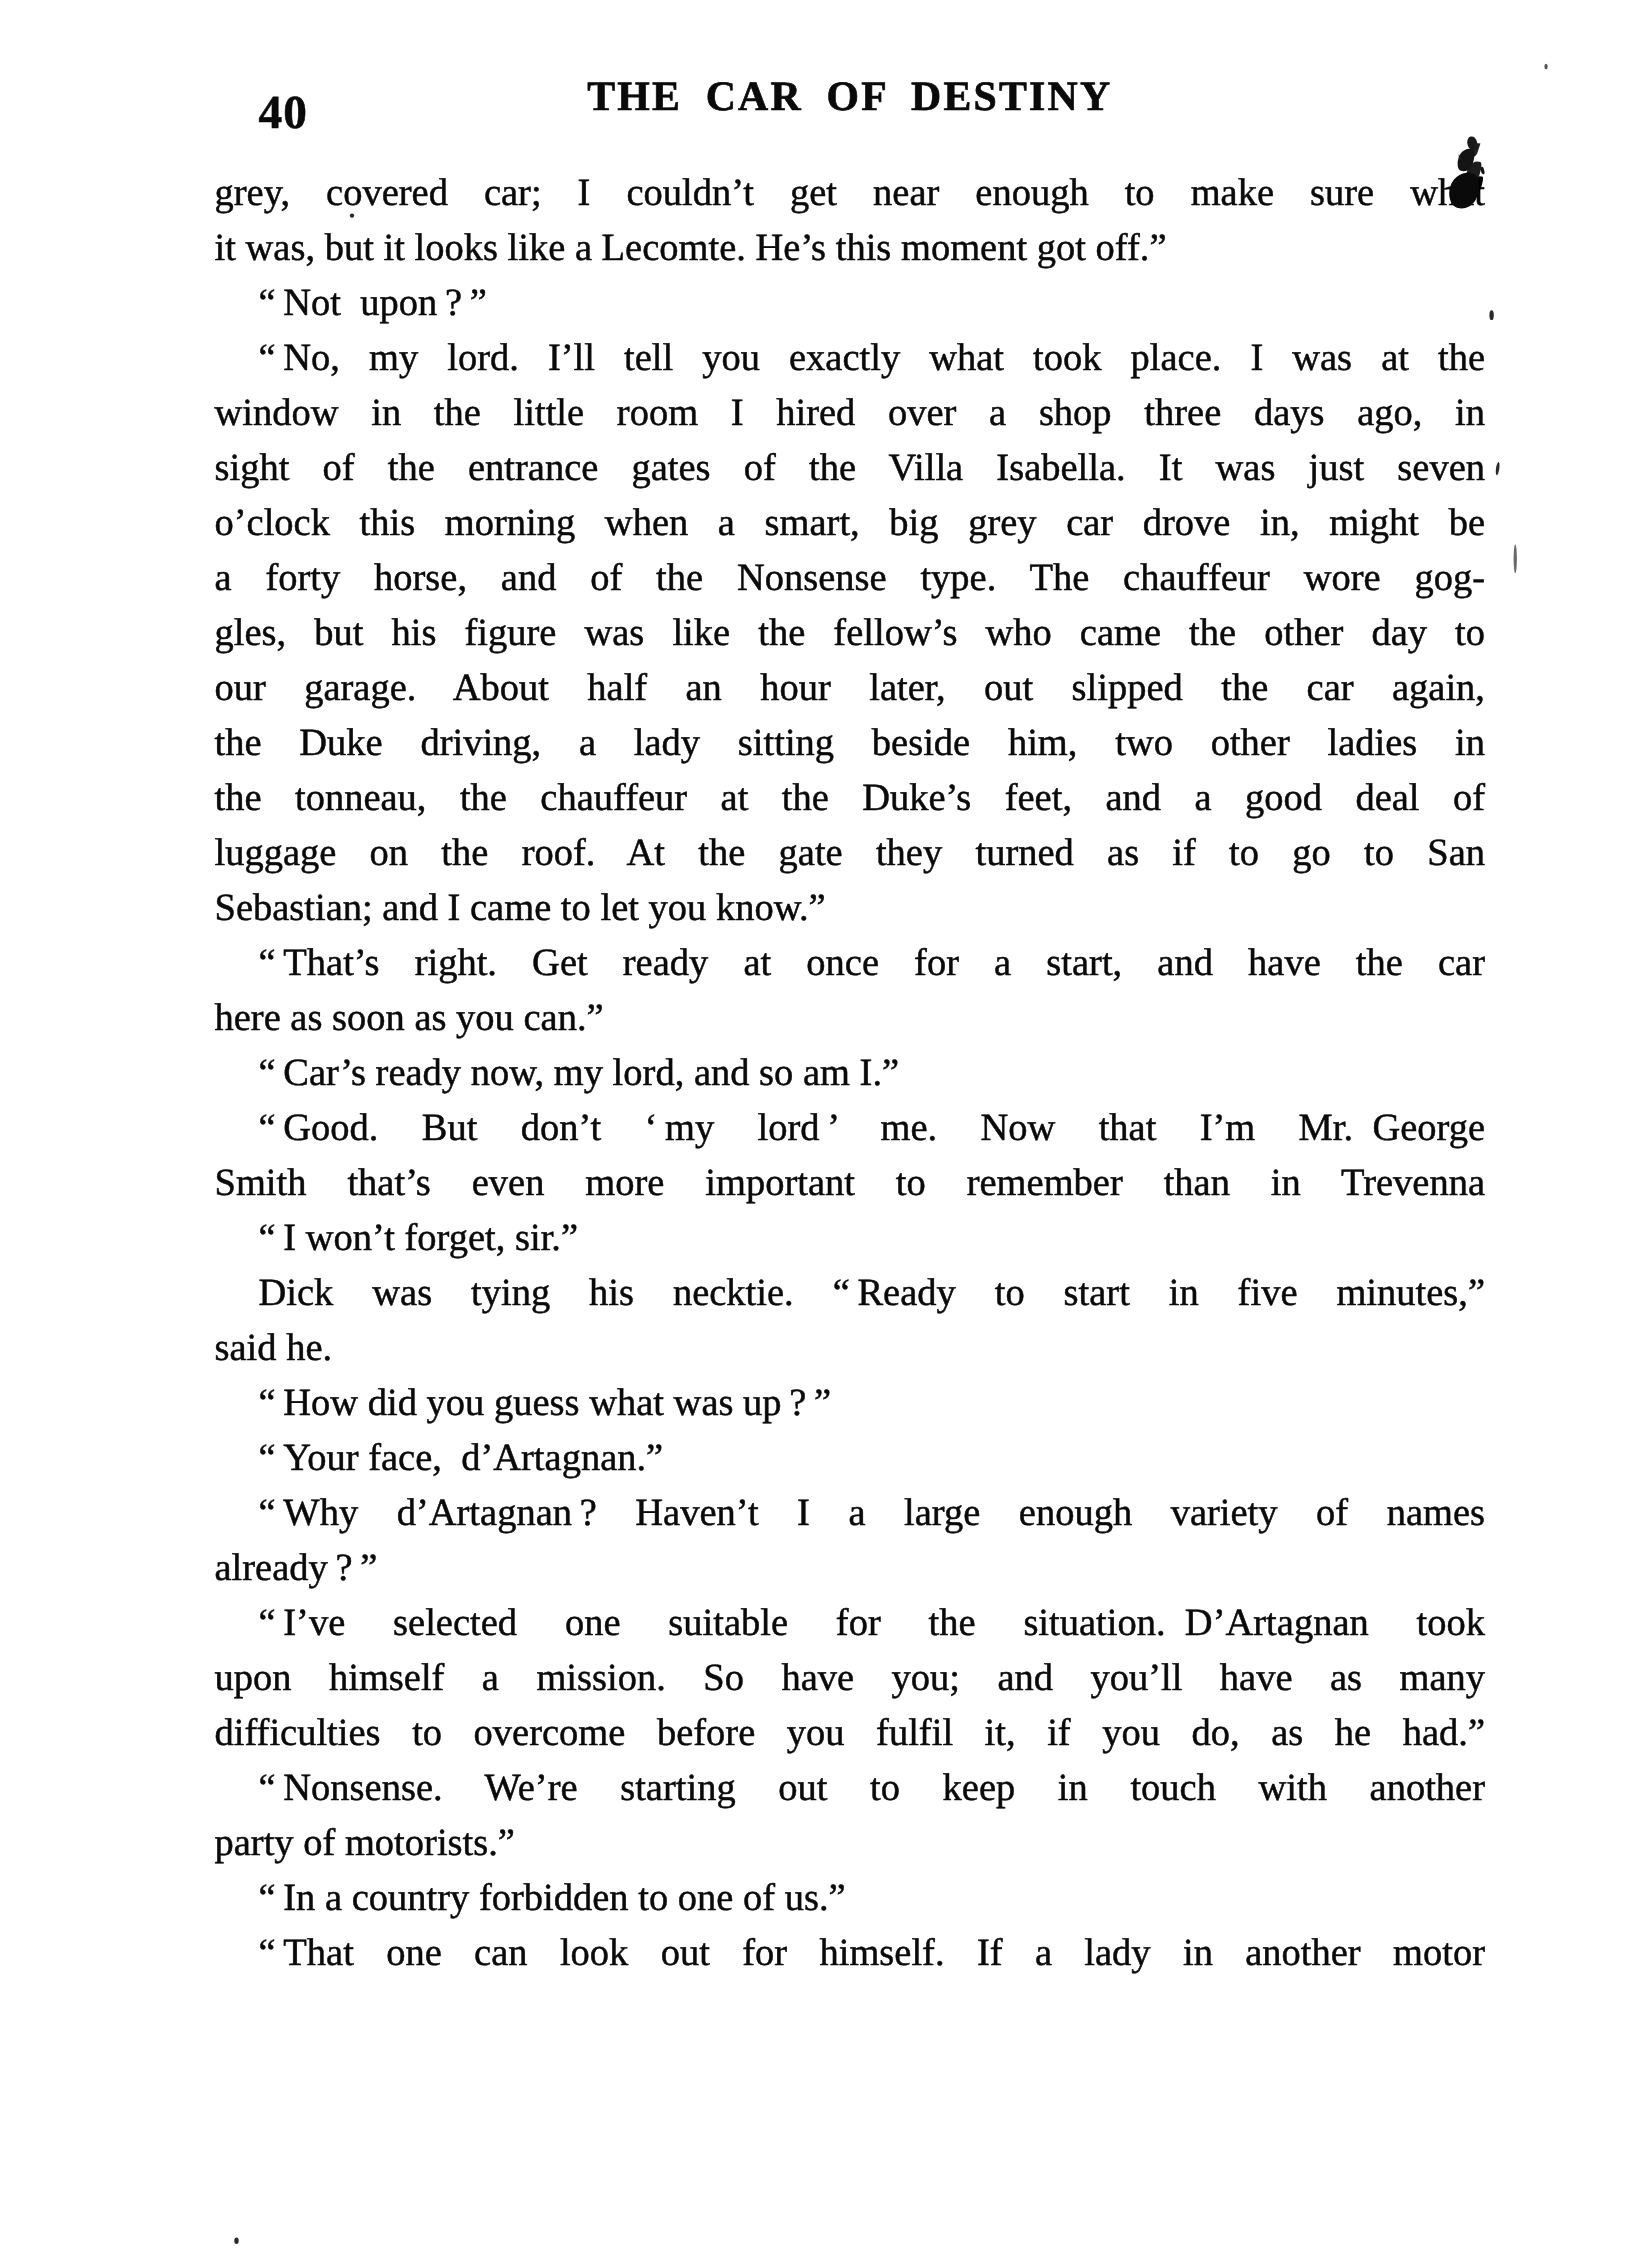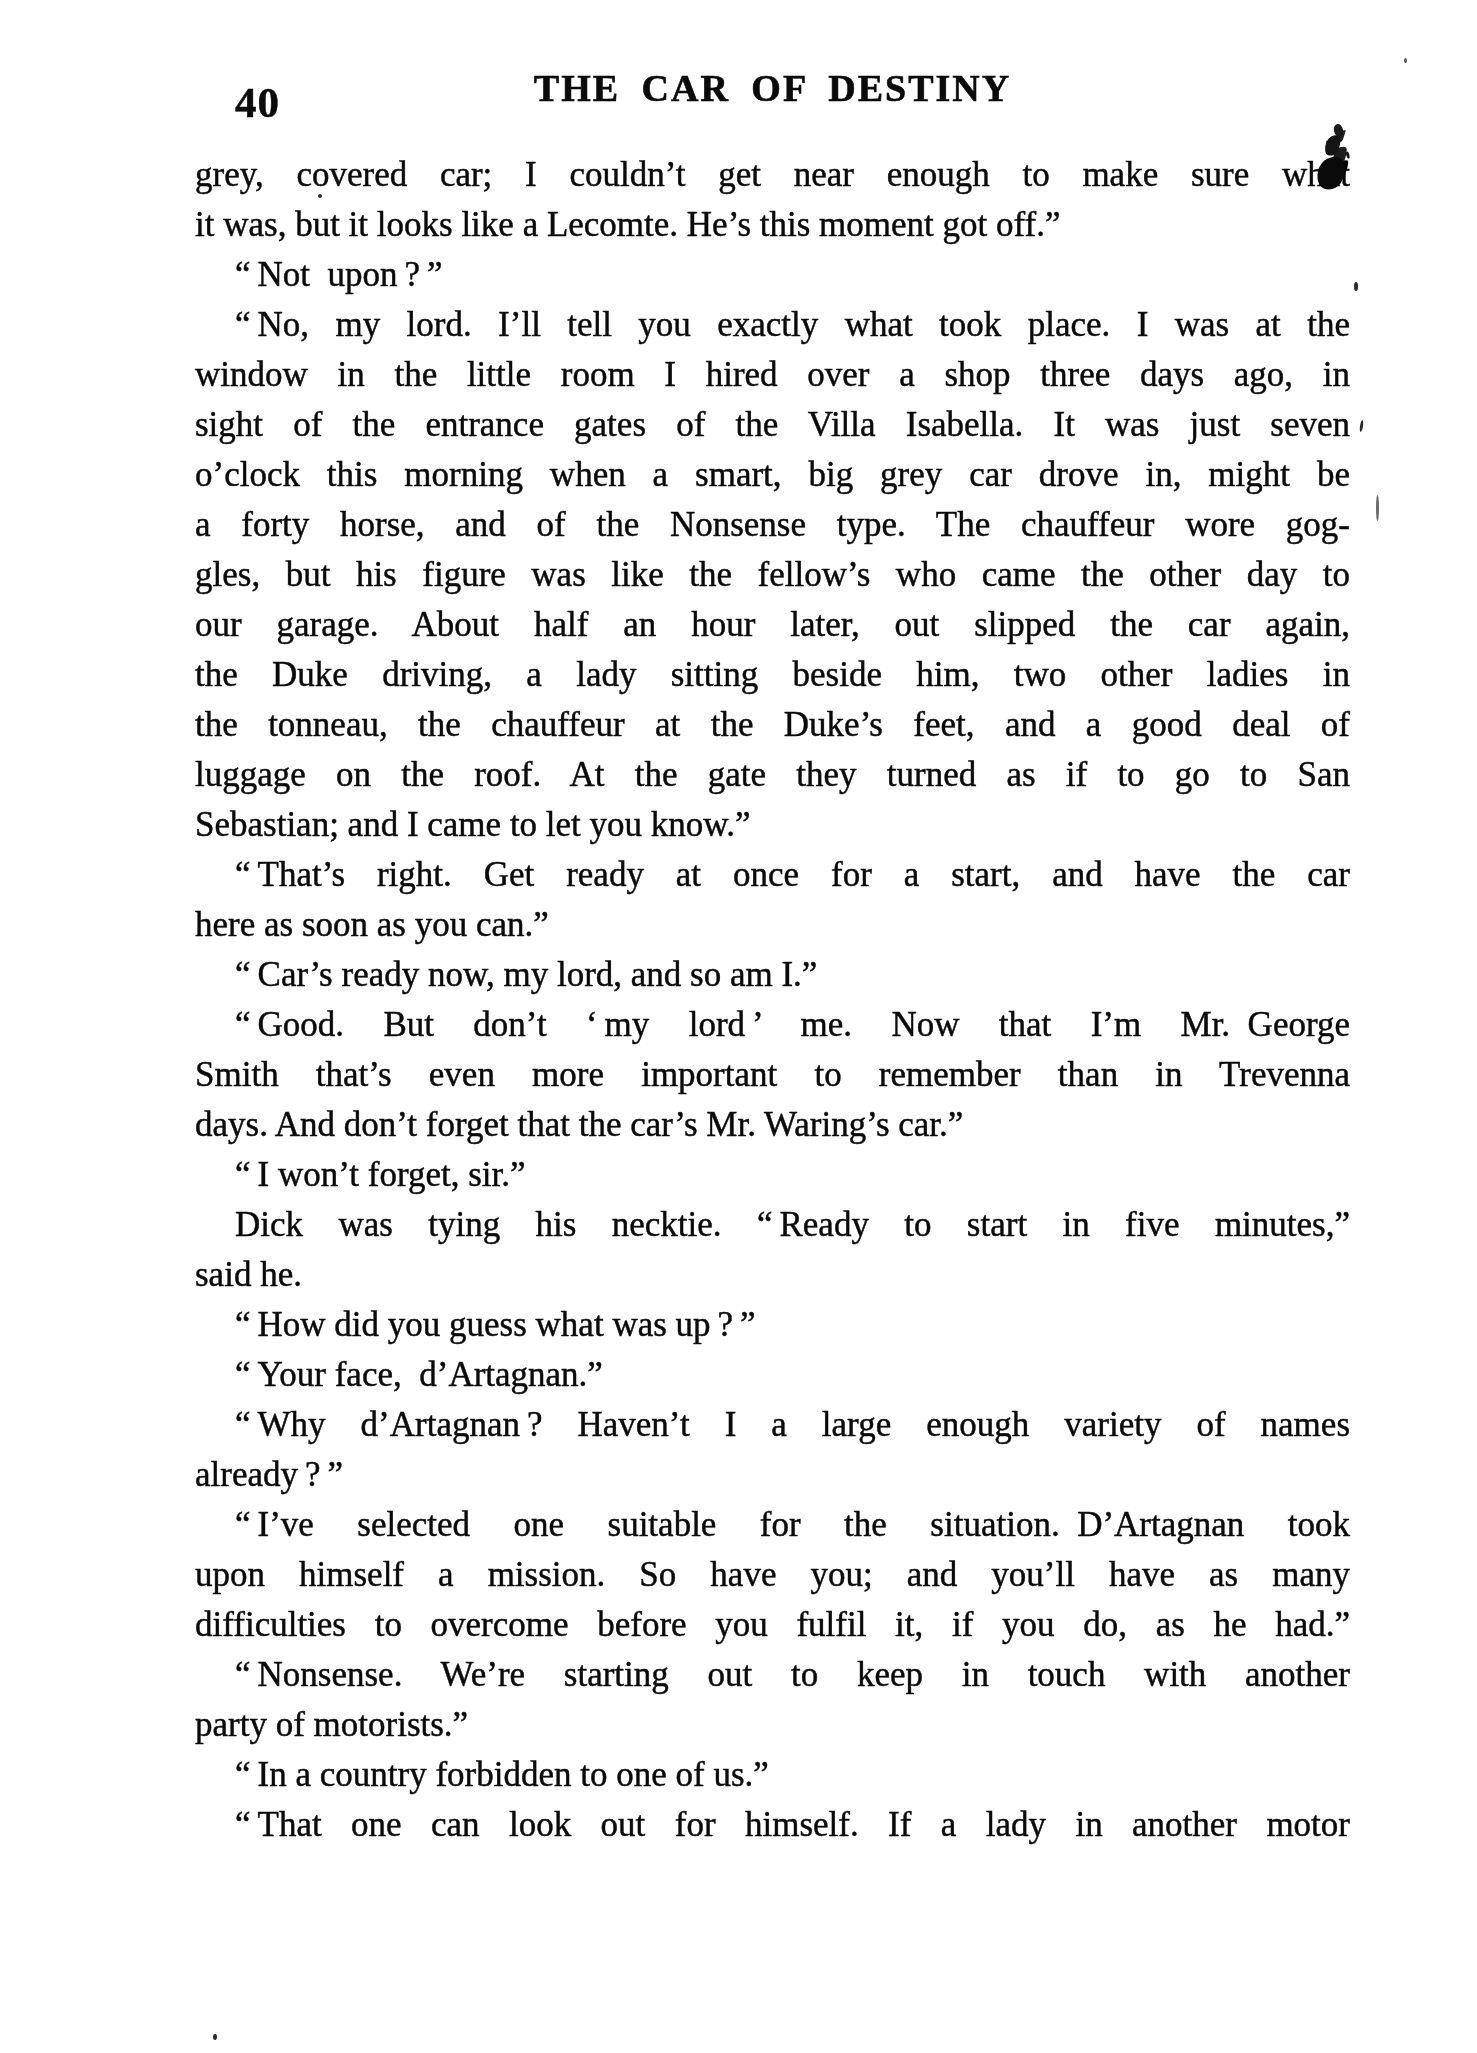--- a/index.html
+++ b/index.html
@@ -138,21 +138,20 @@
       <div class="line just">our garage. About half an hour later, out slipped the car again,</div>
       <div class="line just">the Duke driving, a lady sitting beside him, two other ladies in</div>
       <div class="line just">the tonneau, the chauffeur at the Duke’s feet, and a good deal of</div>
       <div class="line just">luggage on the roof. At the gate they turned as if to go to San</div>
       <div class="line">Sebastian; and I came to let you know.”</div>
       <div class="line indent just">“ That’s right. Get ready at once for a start, and have the car</div>
       <div class="line">here as soon as you can.”</div>
       <div class="line indent">“ Car’s ready now, my lord, and so am I.”</div>
       <div class="line indent just">“ Good. But don’t ‘ my lord ’ me. Now that I’m Mr. George</div>
       <div class="line just">Smith that’s even more important to remember than in Trevenna</div>
-      <div class="line">days. And don’t forget that the car’s Mr. Waring’s car.”</div>
       <div class="line indent">“ I won’t forget, sir.”</div>
       <div class="line indent just">Dick was tying his necktie. “ Ready to start in five minutes,”</div>
       <div class="line">said he.</div>
       <div class="line indent">“ How did you guess what was up ? ”</div>
       <div class="line indent">“ Your face, d’Artagnan.”</div>
       <div class="line indent just">“ Why d’Artagnan ? Haven’t I a large enough variety of names</div>
       <div class="line">already ? ”</div>
       <div class="line indent just">“ I’ve selected one suitable for the situation. D’Artagnan took</div>
       <div class="line just">upon himself a mission. So have you; and you’ll have as many</div>
       <div class="line just">difficulties to overcome before you fulfil it, if you do, as he had.”</div>

